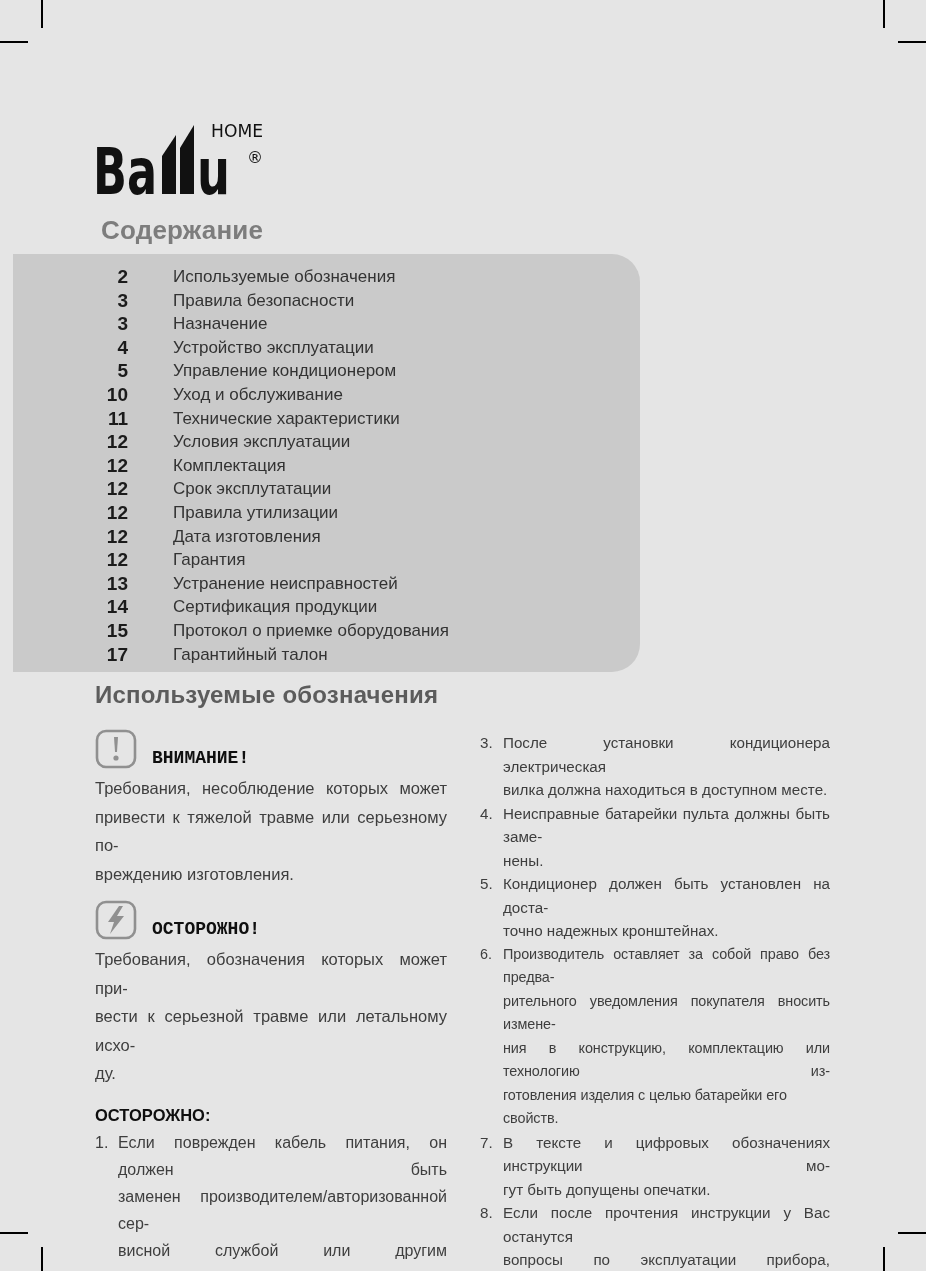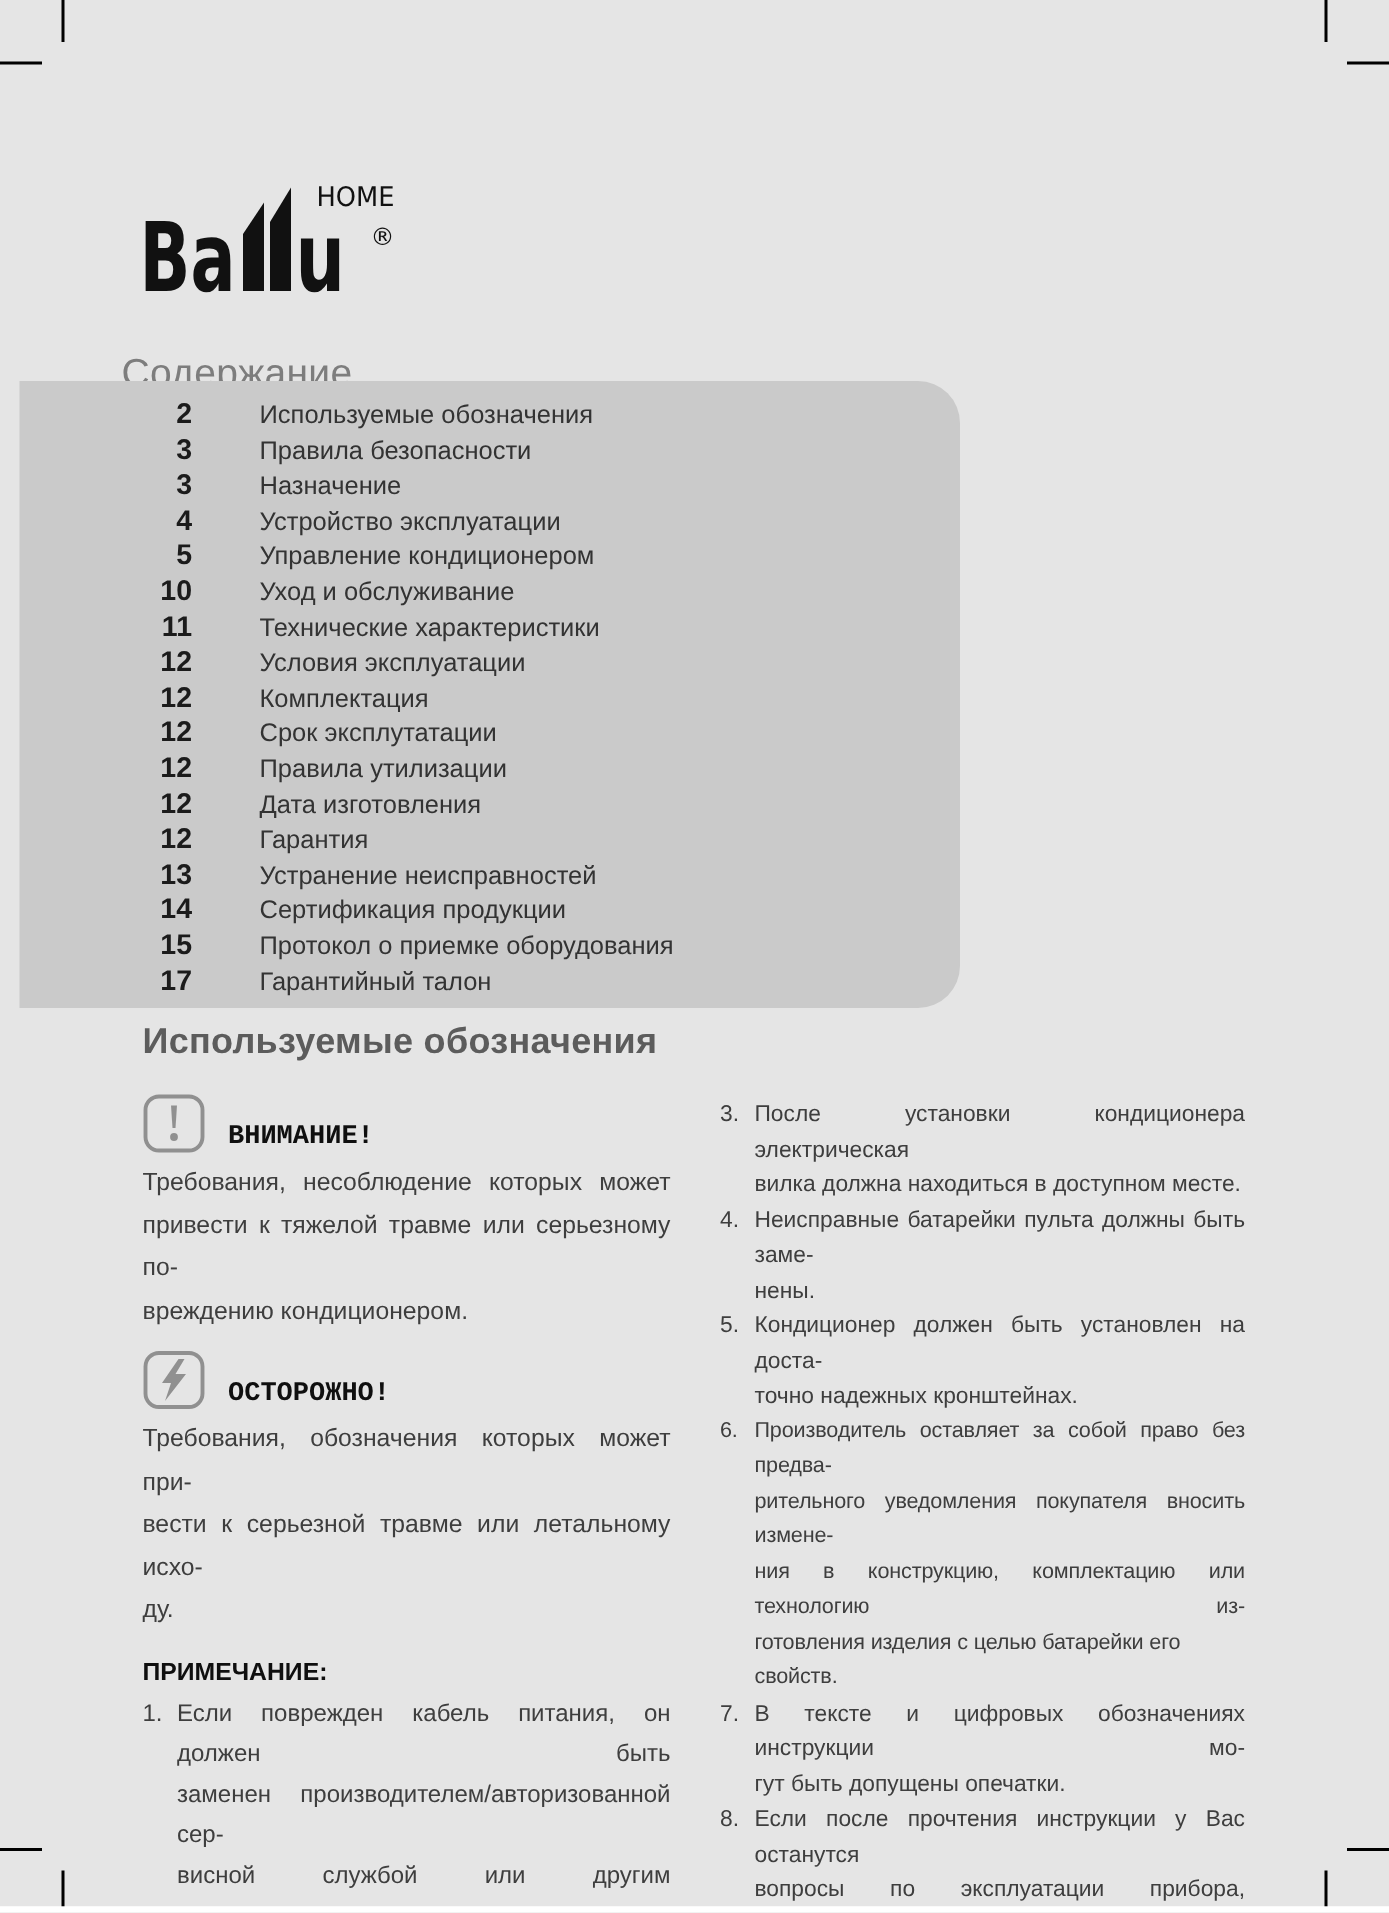--- a/index.html
+++ b/index.html
@@ -14,22 +14,22 @@
   .crop.tr-v { left:883px; top:0; width:2px; height:28px; }
   .crop.tr-h { left:898px; top:41px; width:28px; height:2px; }
   .crop.bl-v { left:41px; top:1247px; width:2px; height:28px; }
   .crop.bl-h { left:0; top:1232px; width:28px; height:2px; }
   .crop.br-v { left:883px; top:1247px; width:2px; height:28px; }
   .crop.br-h { left:898px; top:1232px; width:28px; height:2px; }
 
   .logo { position:absolute; left:95px; top:118px; width:172px; height:80px; }
 
   .contents-title {
-    position:absolute; left:81px; top:215px;
-    font-size:26px; font-weight:normal; color:#7d7d7d; letter-spacing:0.2px;margin-top:18px;
+    position:absolute; left:101px; top:215px;
+    font-size:26px; font-weight:bold; color:#7d7d7d; letter-spacing:0.2px;
   }
   .toc-box {
     position:absolute; left:13px; top:254px; width:627px; height:418px;
     background:#cacaca; border-radius:0 28px 28px 0;
     box-sizing:border-box; padding-top:11px;
   }
   .toc-row { display:flex; line-height:23.6px; }
   .toc-num {
     width:115px; text-align:right; font-weight:bold; font-size:19px; color:#1b1b1b;
   }
@@ -169,40 +169,40 @@
         <svg width="42" height="40" viewBox="0 0 42 40">
           <rect x="2" y="2" width="38" height="36" rx="9" fill="none" stroke="#909090" stroke-width="2.6"></rect>
           <polygon points="19,8 23,8 22,23 20,23" fill="#909090"></polygon>
           <circle cx="21" cy="29" r="2.6" fill="#909090"></circle>
         </svg>
         <span class="warn-label">ВНИМАНИЕ!</span>
       </div>
       <div class="para">
           <span class="jline">Требования, несоблюдение которых может</span>
           <span class="jline">привести к тяжелой травме или серьезному по-</span>
-          <span class="jline last">вреждению кондиционером.</span>
+          <span class="jline last">вреждению изготовления.</span>
         </div>
     </div>
 
     <div class="warn-block">
       <div class="warn-head">
         <svg width="42" height="40" viewBox="0 0 42 40">
           <rect x="2" y="2" width="38" height="36" rx="9" fill="none" stroke="#909090" stroke-width="2.6"></rect>
           <polygon points="24,6 13,22 19,22 15,34 29,16 22,16 28,6" fill="#909090"></polygon>
         </svg>
         <span class="warn-label">ОСТОРОЖНО!</span>
       </div>
       <div class="para">
           <span class="jline">Требования, обозначения которых может при-</span>
           <span class="jline">вести к серьезной травме или летальному исхо-</span>
           <span class="jline last">ду.</span>
         </div>
     </div>
 
-    <div class="note-label">ПРИМЕЧАНИЕ:</div>
+    <div class="note-label">ОСТОРОЖНО:</div>
 
     <div class="li-l">
       <span class="num">1.</span>
       <div>
           <span class="jline">Если поврежден кабель питания, он должен быть</span>
           <span class="jline">заменен производителем/авторизованной сер-</span>
           <span class="jline">висной службой или другим квалифицированным</span>
         </div>
     </div>
 

